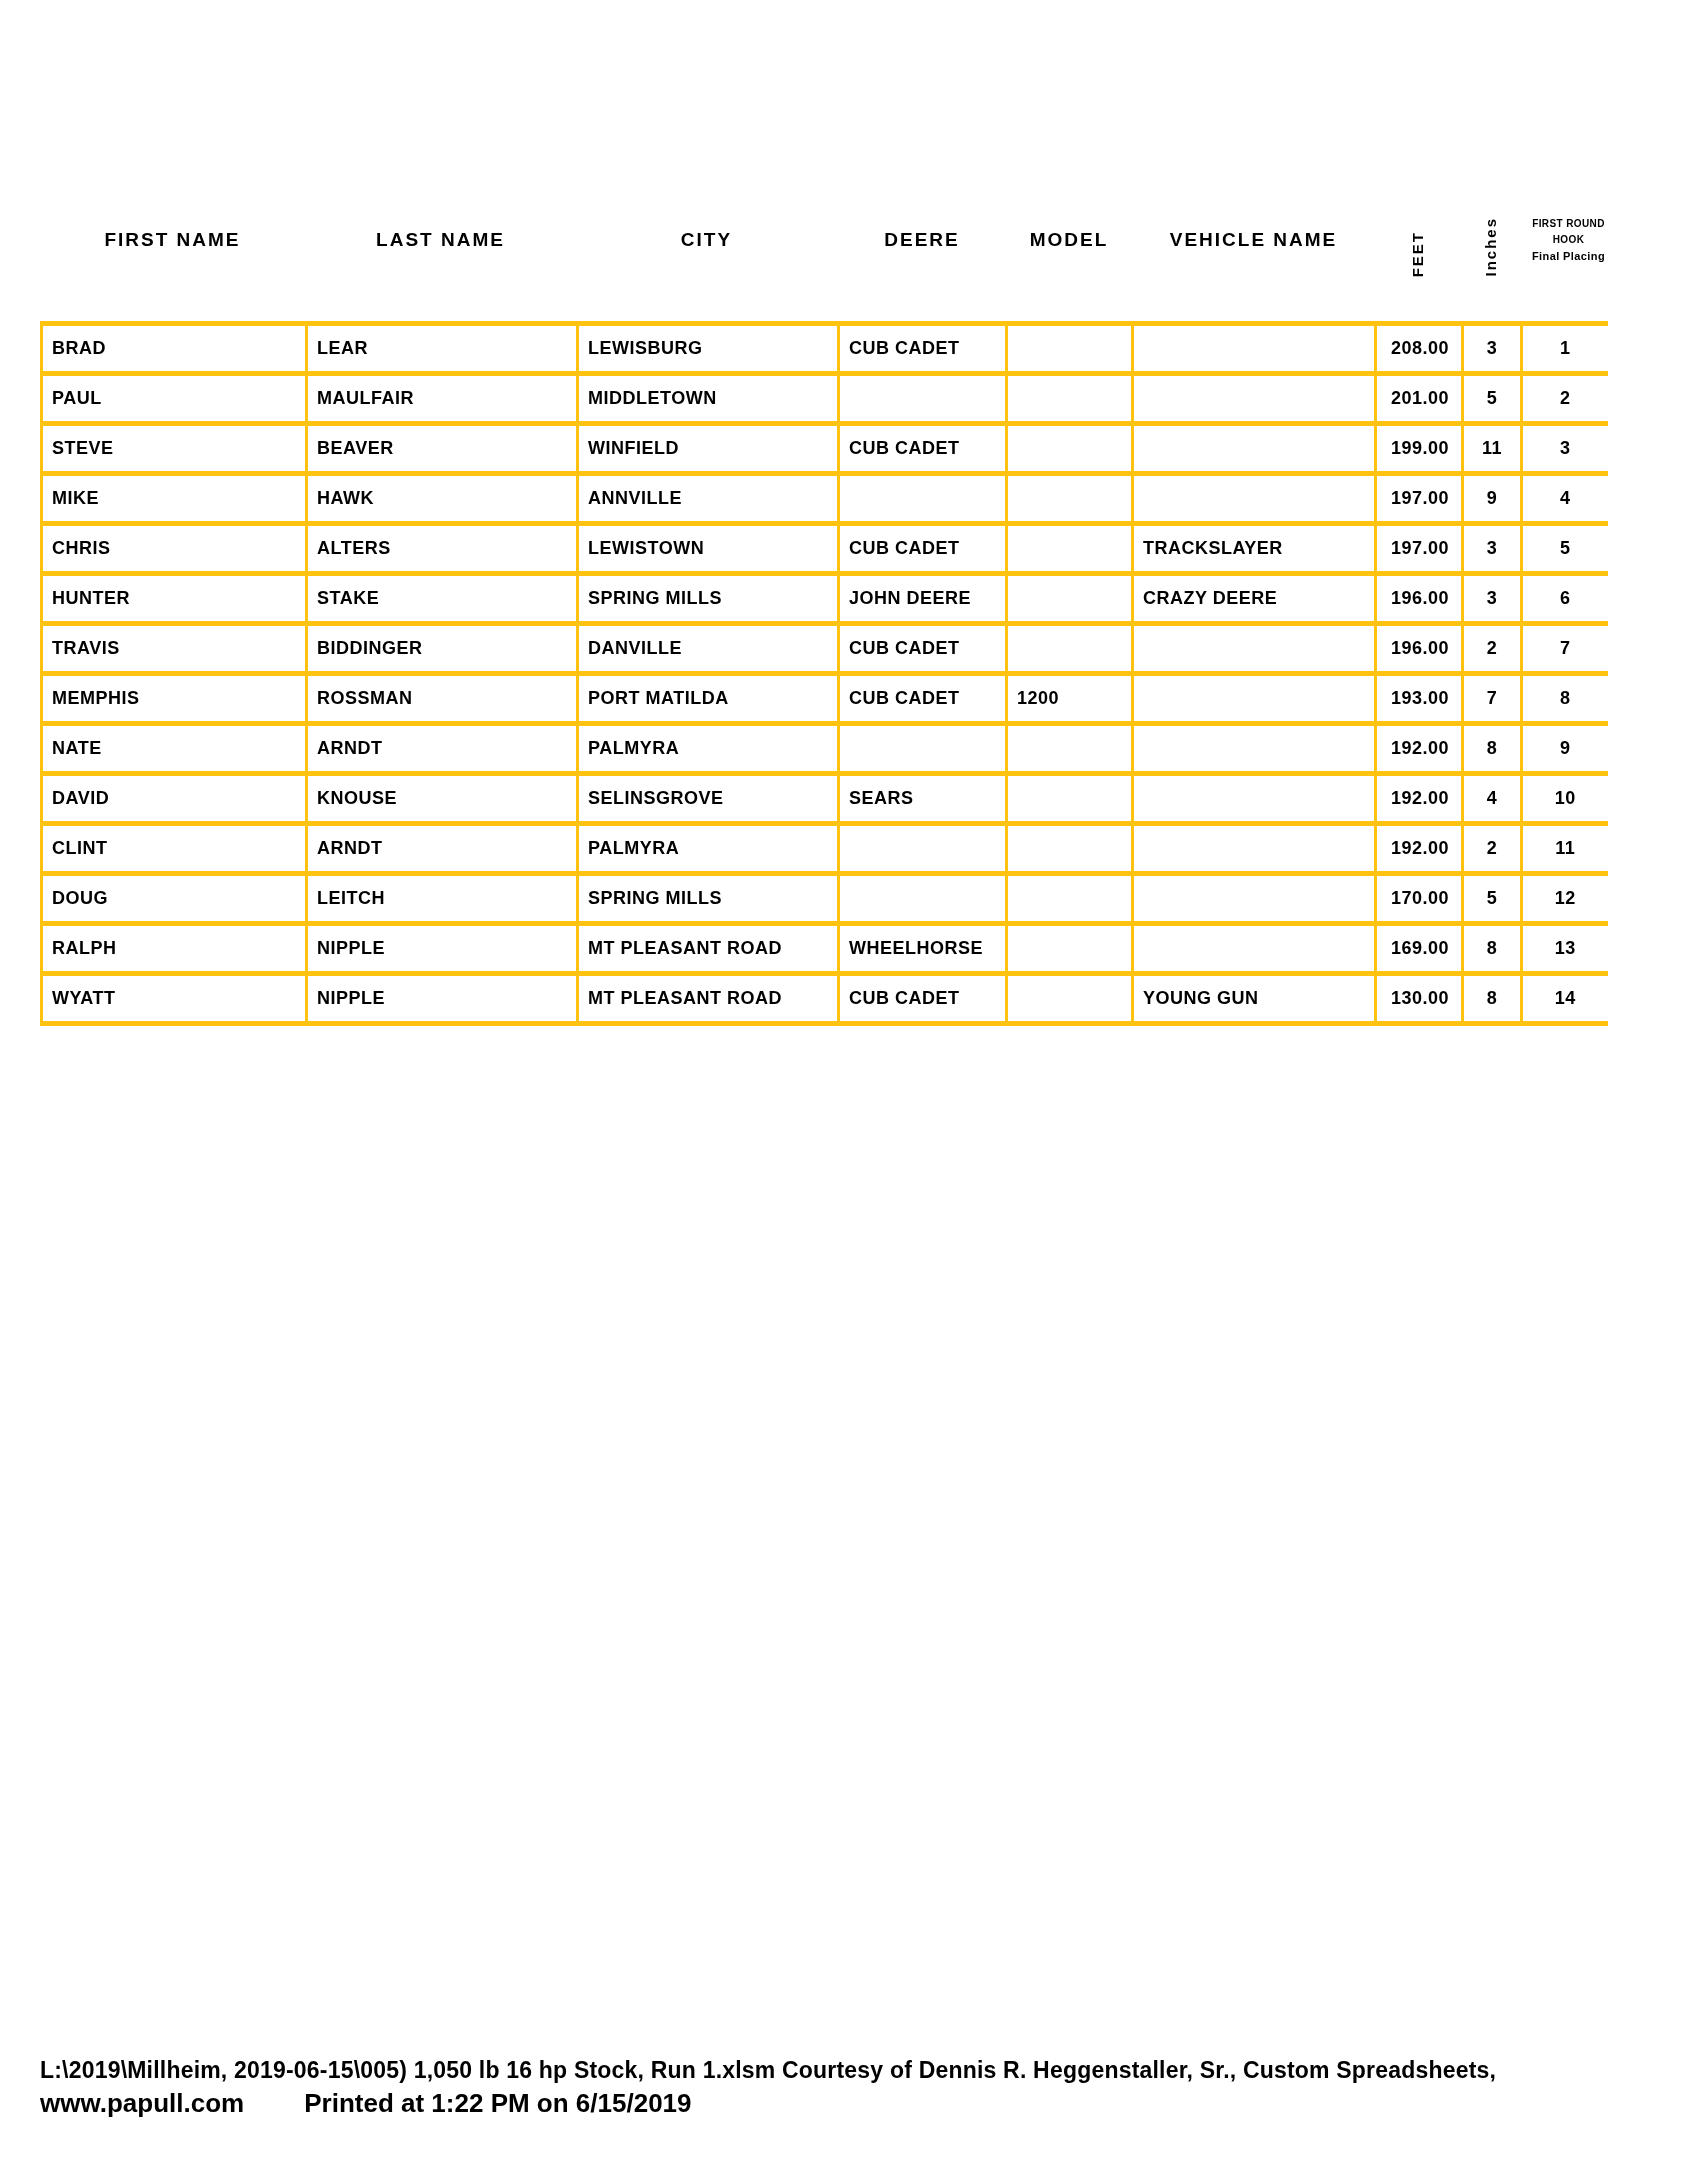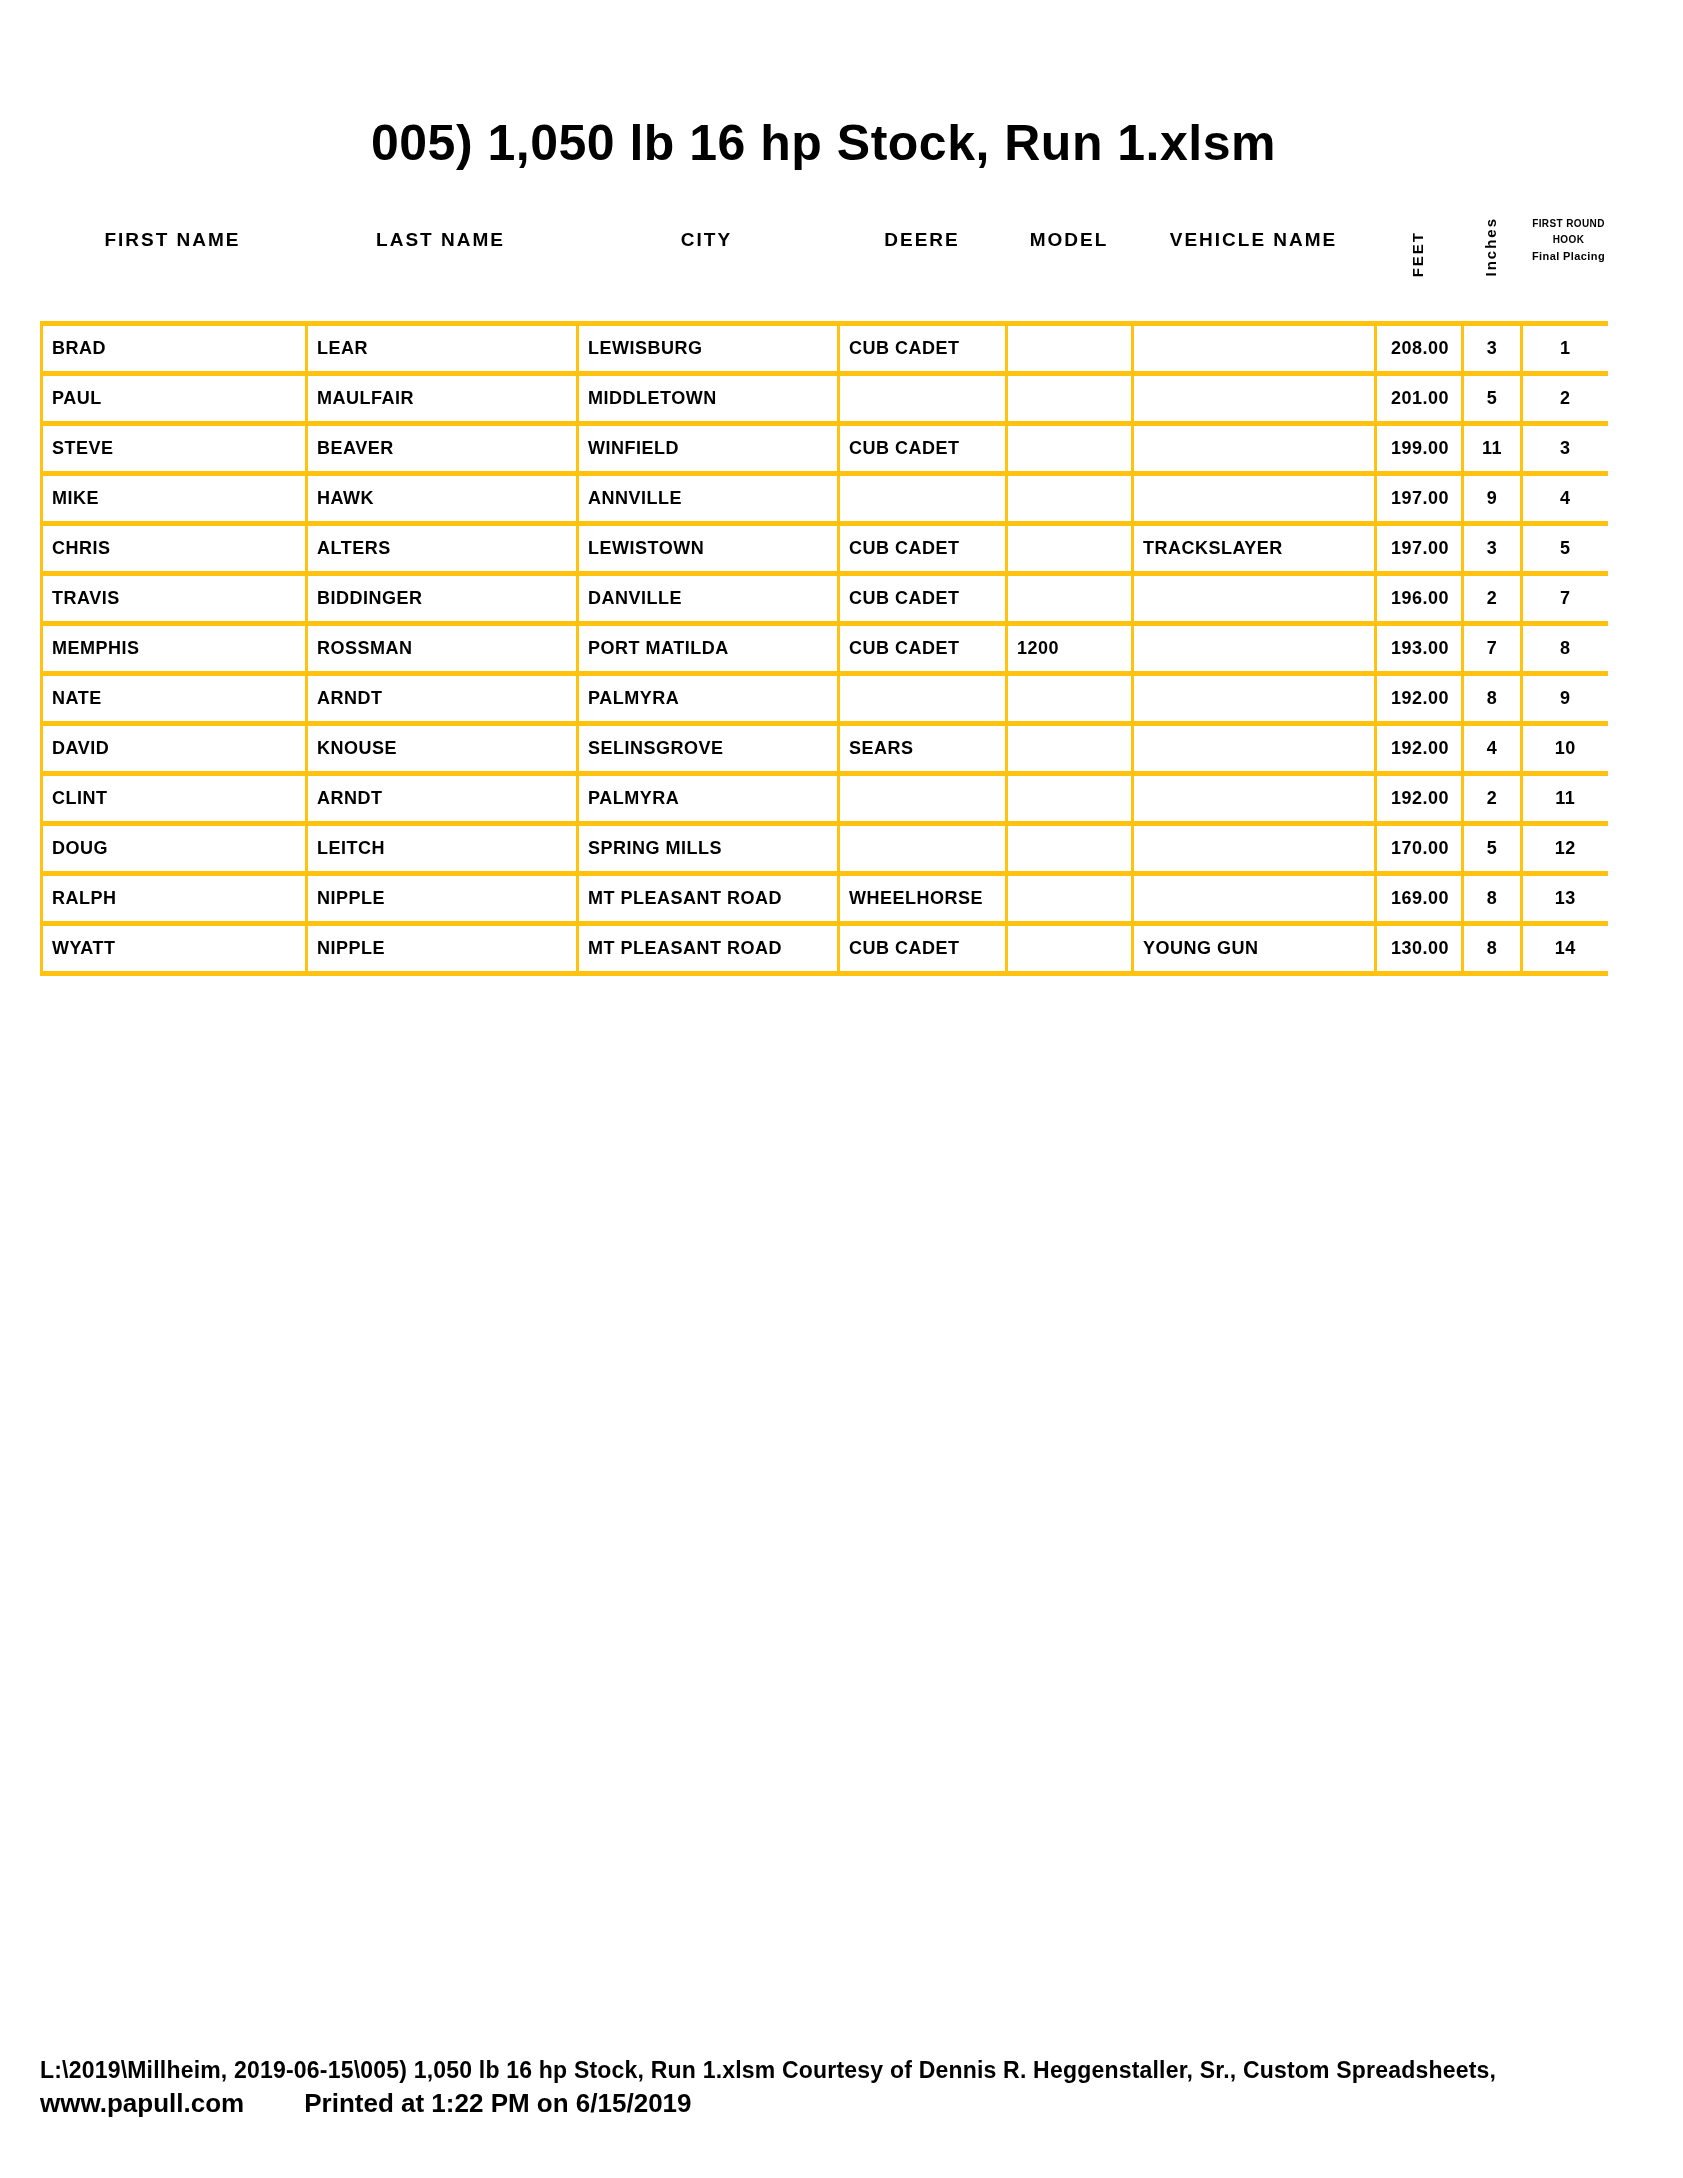--- a/index.html
+++ b/index.html
@@ -56,21 +56,20 @@
   .footer{position:absolute;left:40px;top:2057px;width:1604px;}
   .f1{font-size:23px;line-height:26px;letter-spacing:0.2px;white-space:nowrap;}
   .f2{font-size:26px;line-height:26px;margin-top:7px;white-space:nowrap;}
   .f2 .fw{display:inline-block;width:257px;}
 </style>
 </head>
 <body style="background: rgb(255, 255, 255); color: rgb(0, 0, 0);">
 
 <div class="page">
 
-  <div class="title2">005) 1,050 lb 16 hp Stock, Run 1.xlsm</div>
 
   <div class="header-band">
     <div class="hcell" style="left:40px;width:265px;">
       <div class="hlabel">FIRST NAME</div>
     </div>
     <div class="hcell" style="left:305px;width:271px;">
       <div class="hlabel">LAST NAME</div>
     </div>
     <div class="hcell" style="left:576px;width:261px;">
       <div class="hlabel">CITY</div>
@@ -165,20 +164,31 @@
           <td class="col-last-name">ALTERS</td>
           <td class="col-city">LEWISTOWN</td>
           <td class="col-make">CUB CADET</td>
           <td class="col-model"></td>
           <td class="col-vehicle-name">TRACKSLAYER</td>
           <td class="col-feet">197.00</td>
           <td class="col-inches">3</td>
           <td class="col-placing">5</td>
         </tr>
         <tr>
+          <td class="col-first-name">HUNTER</td>
+          <td class="col-last-name">STAKE</td>
+          <td class="col-city">SPRING MILLS</td>
+          <td class="col-make">JOHN DEERE</td>
+          <td class="col-model"></td>
+          <td class="col-vehicle-name">CRAZY DEERE</td>
+          <td class="col-feet">196.00</td>
+          <td class="col-inches">3</td>
+          <td class="col-placing">6</td>
+        </tr>
+        <tr>
           <td class="col-first-name">TRAVIS</td>
           <td class="col-last-name">BIDDINGER</td>
           <td class="col-city">DANVILLE</td>
           <td class="col-make">CUB CADET</td>
           <td class="col-model"></td>
           <td class="col-vehicle-name"></td>
           <td class="col-feet">196.00</td>
           <td class="col-inches">2</td>
           <td class="col-placing">7</td>
         </tr>

